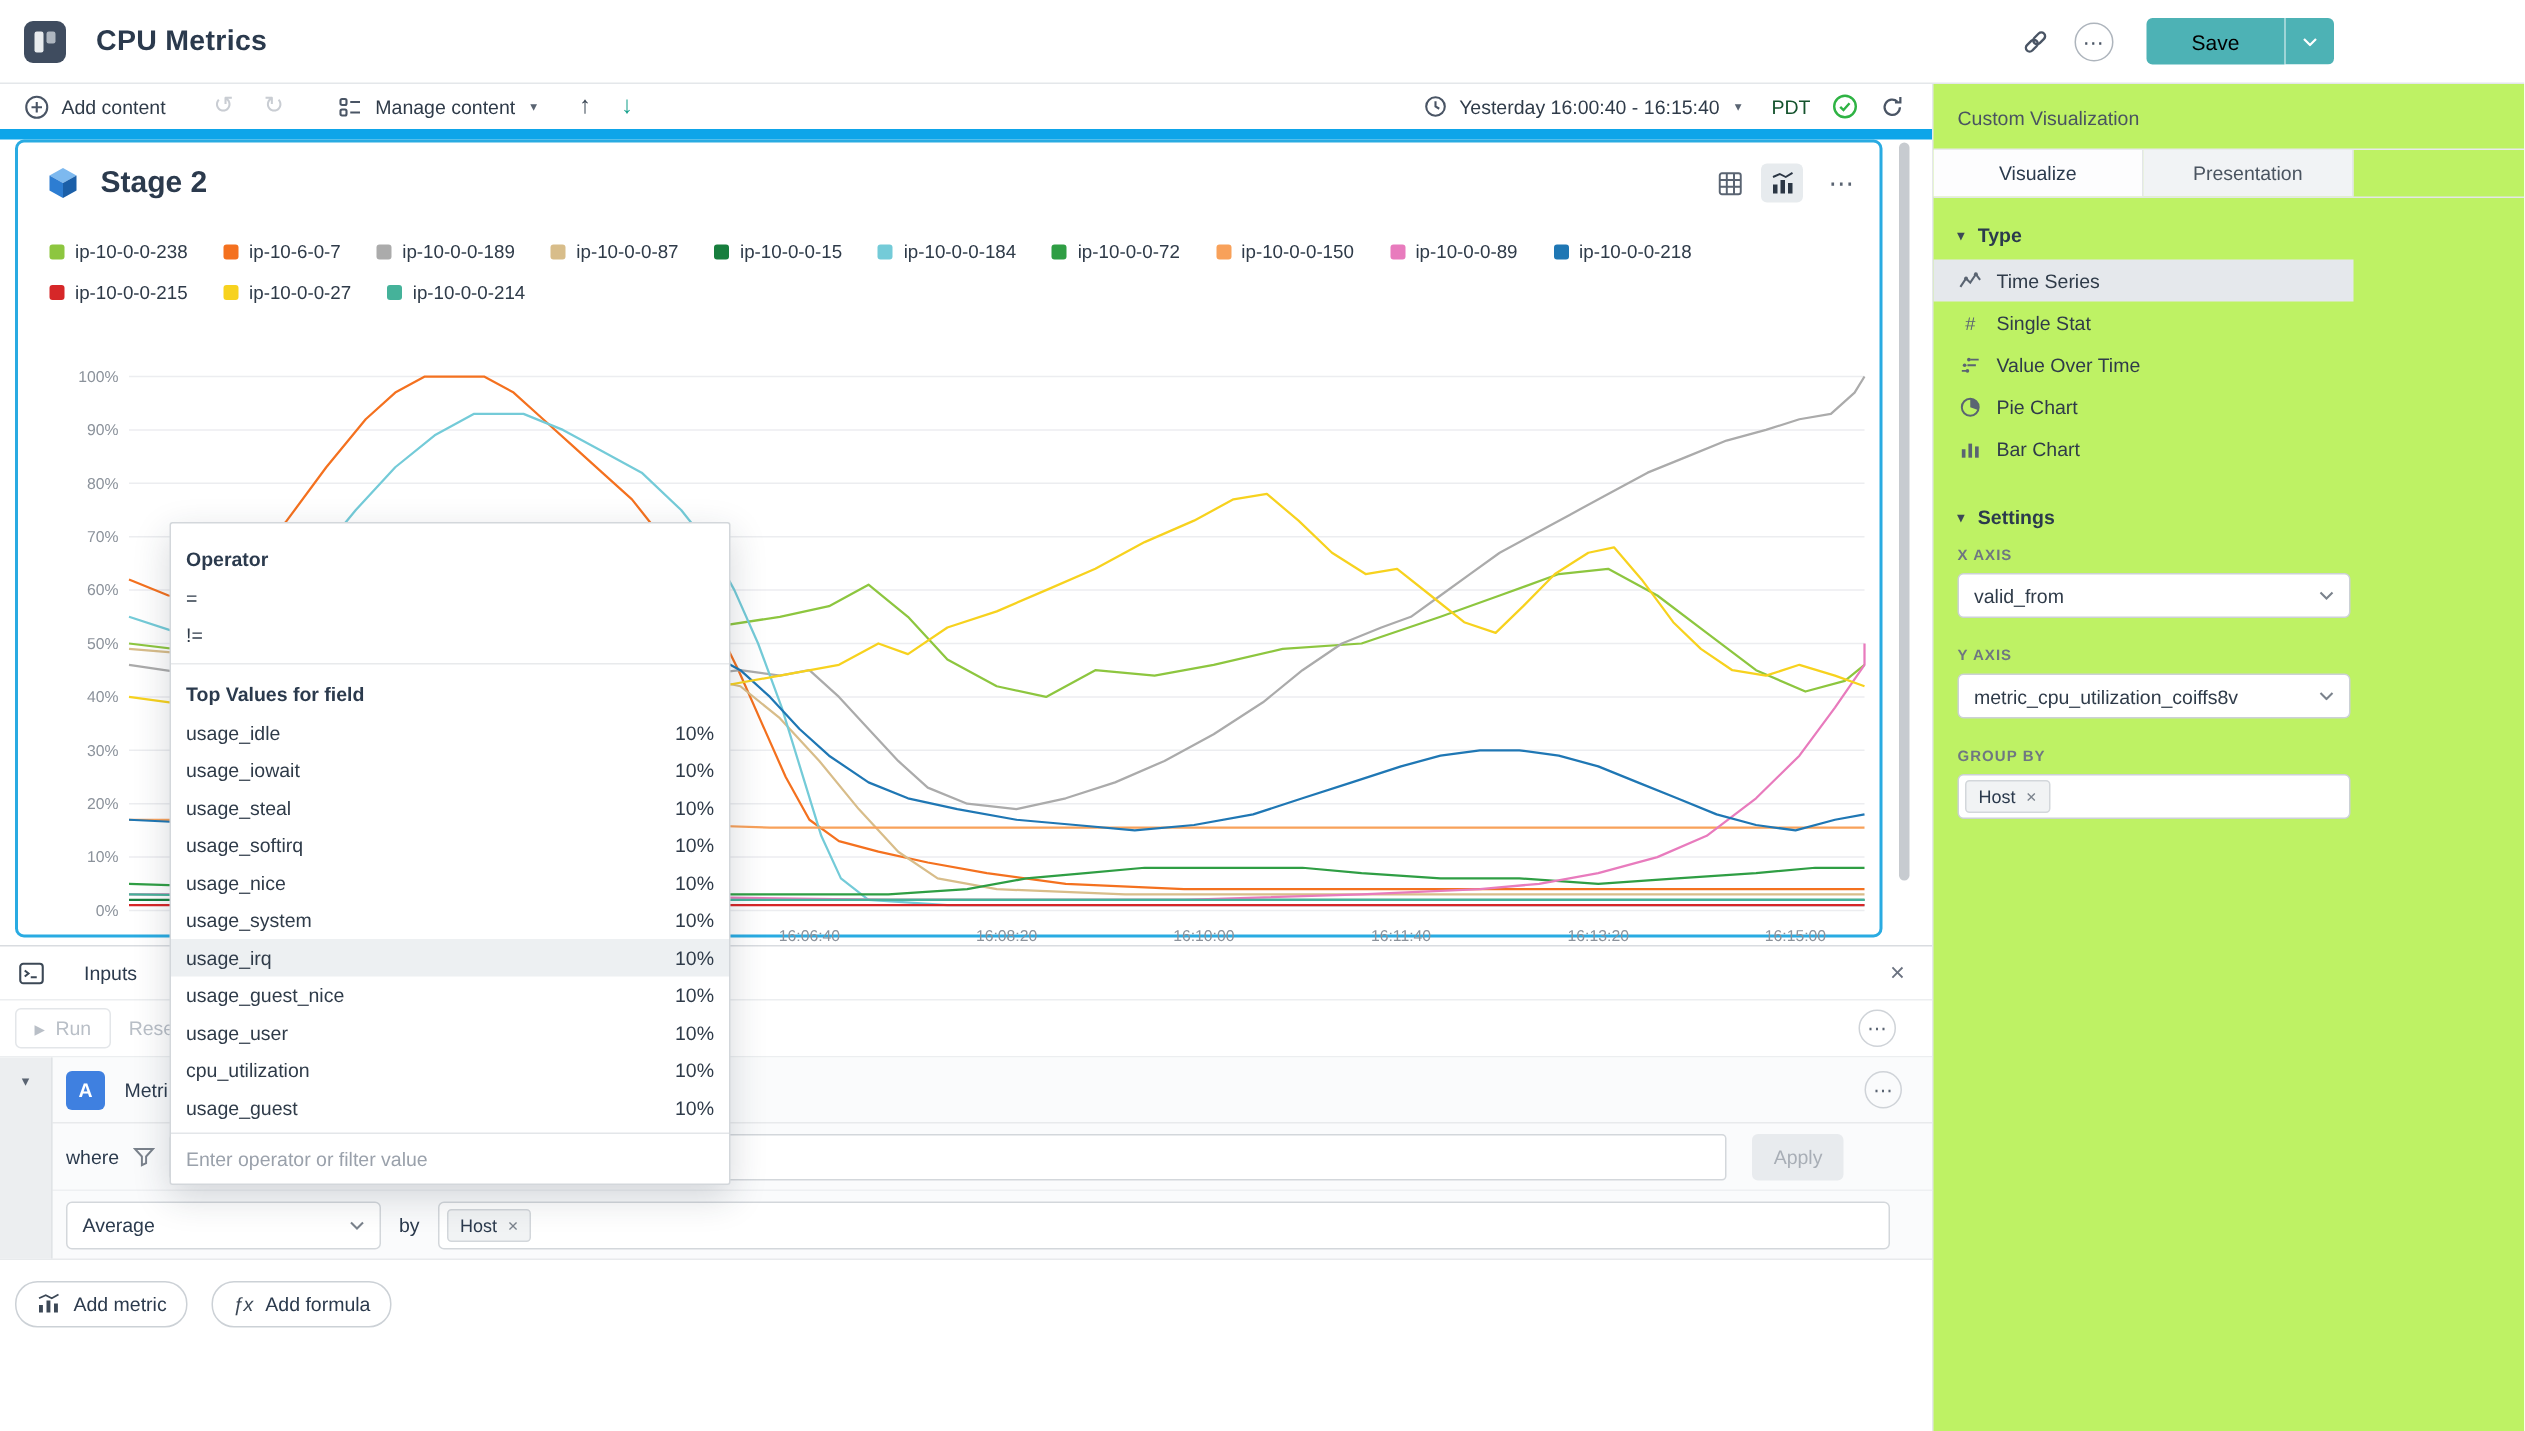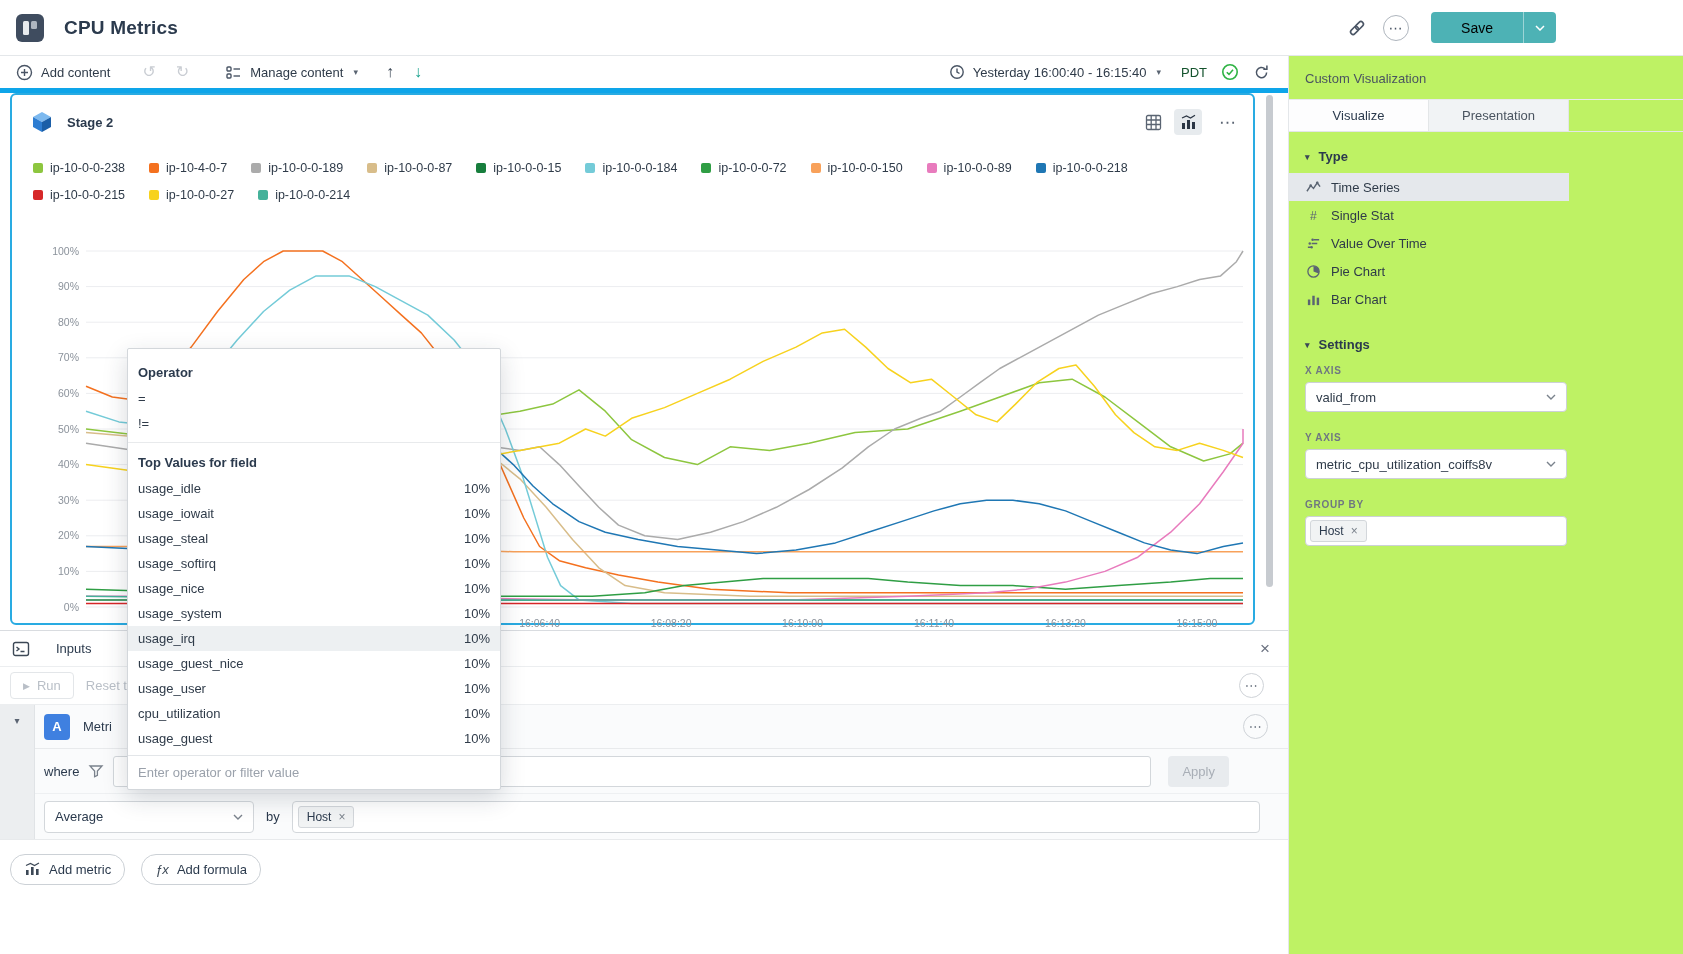--- a/index.html
+++ b/index.html
@@ -11,34 +11,34 @@
   .topbar{position:absolute;top:0;left:0;width:1683px;height:56px;background:#fff;border-bottom:1px solid #e4e7ea;display:flex;align-items:center;padding:0 16px;z-index:20;}
   .page-title{font-size:19px;font-weight:700;color:#2b3a4d;margin:0 0 0 20px;letter-spacing:.2px;}
   .topbar-right{margin-left:auto;display:flex;align-items:center;gap:16px;padding-right:111px;}
   .icon-btn{display:flex;align-items:center;justify-content:center;cursor:pointer;background:none;border:none;padding:0;}
   .circle-dots{width:26px;height:26px;border:1px solid #aeb5bd;border-radius:50%;display:flex;align-items:center;justify-content:center;color:#4a5565;font-size:14px;letter-spacing:1px;cursor:pointer;}
   .save-split{display:flex;margin-left:6px;}
   .save-main{height:31px;padding:0 30px;background:#4db2b5;color:#000000;border:none;border-radius:4px 0 0 4px;font-size:14px;font-family:inherit;cursor:pointer;}
   .save-caret{width:33px;height:31px;background:#4db2b5;border:none;border-left:1px solid rgba(255,255,255,.45);border-radius:0 4px 4px 0;display:flex;align-items:center;justify-content:center;cursor:pointer;}
 
   
-  .toolbar{position:absolute;top:56px;left:0;width:1288px;height:37px;border-bottom:5px solid #0ea5e9;display:flex;align-items:center;padding:0 10px;background:#fff;}
+  .toolbar{position:absolute;top:56px;left:0;width:1288px;height:37px;border-bottom:7px solid #0ea5e9;display:flex;align-items:center;padding:0 10px;background:#fff;}
   .tb-btn{background:none;border:none;display:flex;align-items:center;gap:8px;font-size:13px;color:#2f3b49;font-family:inherit;cursor:pointer;padding:4px 6px;}
   .tb-icon{font-size:16px;color:#3c4856;cursor:pointer;padding:0 8px;line-height:1;}
   .tb-icon.disabled{color:#c9cdd3;}
   .tb-icon.accent{color:#19a28e;}
   .caret-sm{font-size:9px;color:#5a6472;margin-left:2px;}
   .ml18{margin-left:18px;} .ml4{margin-left:4px;} .ml22{margin-left:22px;} .ml14{margin-left:14px;}
   .tb-right{margin-left:auto;display:flex;align-items:center;gap:14px;padding-right:8px;font-size:13px;}
   .tz{color:#14532d;cursor:pointer;}
 
   
   .panel{position:absolute;top:93px;left:10px;width:1245px;height:532px;background:#fff;border:2px solid #29abe2;border-radius:6px;}
   .panel-header{display:flex;align-items:center;padding:14px 16px 0 18px;}
-  .panel-title{margin-left:13px;font-size:13px;font-weight:700;color:#2b3a4d;}
+  .panel-title{margin-left:13px;font-size:20px;font-weight:700;color:#2b3a4d;}
   .panel-tools{margin-left:auto;display:flex;align-items:center;gap:7px;}
   .toggle{width:28px;height:26px;display:flex;align-items:center;justify-content:center;border-radius:4px;cursor:pointer;}
   .toggle.active{background:#e7ebee;}
   .panel-dots{font-size:17px;color:#5a6472;margin-left:10px;cursor:pointer;letter-spacing:1px;}
   .legend{margin:26px 12px 0 21px;display:flex;flex-wrap:wrap;column-gap:24px;row-gap:13px;}
   .legend-item{display:flex;align-items:center;gap:7px;font-size:12.5px;color:#2f3b49;cursor:pointer;}
   .swatch{width:10px;height:10px;border-radius:2px;flex:0 0 auto;}
   .chart{position:absolute;left:34px;top:146px;}
   .axis-tick{font-size:10.5px;fill:#8b929b;font-family:"Liberation Sans",sans-serif;}
   .vscroll{position:absolute;left:1266px;top:95px;width:7px;height:492px;background:#c7cbd0;border-radius:4px;cursor:pointer;}
@@ -68,21 +68,21 @@
   .agg-select{width:210px;height:32px;background:#fff;border:1px solid #d3d7db;border-radius:4px;display:flex;align-items:center;justify-content:space-between;padding:0 10px;font-size:13px;color:#2b3a4d;cursor:pointer;}
   .by-label{font-size:13px;color:#2b3a4d;}
   .by-box{width:968px;height:32px;background:#fff;border:1px solid #d3d7db;border-radius:4px;display:flex;align-items:center;padding:0 5px;}
   .tag{display:inline-flex;align-items:center;gap:7px;background:#f1f3f4;border:1px solid #d3d7db;border-radius:3px;padding:3px 8px;font-size:12px;color:#2b3a4d;cursor:pointer;}
   .tag-x{color:#7a828c;cursor:pointer;font-size:12px;line-height:1;}
   .actions-row{display:flex;gap:16px;padding:14px 10px;background:#fff;}
   .action-btn{display:inline-flex;align-items:center;gap:8px;height:31px;background:#fff;border:1px solid #ccd1d6;border-radius:15px;padding:0 13px;font-size:13px;color:#2b3a4d;font-family:inherit;cursor:pointer;}
   .ab-icon.fx{font-style:italic;font-size:13px;color:#3c4856;}
 
   
-  .popup{position:absolute;left:127px;top:348px;width:374px;background:#fff;border:1px solid #d3d7db;border-radius:2px;box-shadow:0 8px 24px rgba(31,45,61,.18);z-index:60;padding-top:6px;}
+  .popup{position:absolute;left:113px;top:348px;width:374px;background:#fff;border:1px solid #d3d7db;border-radius:2px;box-shadow:0 8px 24px rgba(31,45,61,.18);z-index:60;padding-top:6px;}
   .pop-header{padding:10px 10px 6px;font-size:13px;font-weight:700;color:#2b3a4d;}
   .pop-item{padding:5px 10px;font-size:13px;color:#2f3b49;cursor:pointer;}
   .value-row{display:flex;align-items:center;justify-content:space-between;}
   .value-row.highlighted{background:#edf0f2;}
   .pop-divider{border-top:1px solid #e8eaec;margin:6px 0 2px;}
   .pop-input-row{border-top:1px solid #e3e6e9;margin-top:4px;}
   .pop-input{width:100%;border:none;outline:none;padding:9px 10px;font-size:13px;color:#2f3b49;font-family:inherit;background:transparent;}
   .pop-input::placeholder{color:#9aa1ab;}
 
   
@@ -216,21 +216,21 @@
         <span class="panel-dots">⋯</span>
       </div>
     </div>
     <div class="legend">
         <div class="legend-item">
           <span class="swatch" style="background:#8dc63f"></span>
           <span>ip-10-0-0-238</span>
         </div>
         <div class="legend-item">
           <span class="swatch" style="background:#f4711f"></span>
-          <span>ip-10-4-0-7</span>
+          <span>ip-10-6-0-7</span>
         </div>
         <div class="legend-item">
           <span class="swatch" style="background:#ababab"></span>
           <span>ip-10-0-0-189</span>
         </div>
         <div class="legend-item">
           <span class="swatch" style="background:#d8bd8a"></span>
           <span>ip-10-0-0-87</span>
         </div>
         <div class="legend-item">

